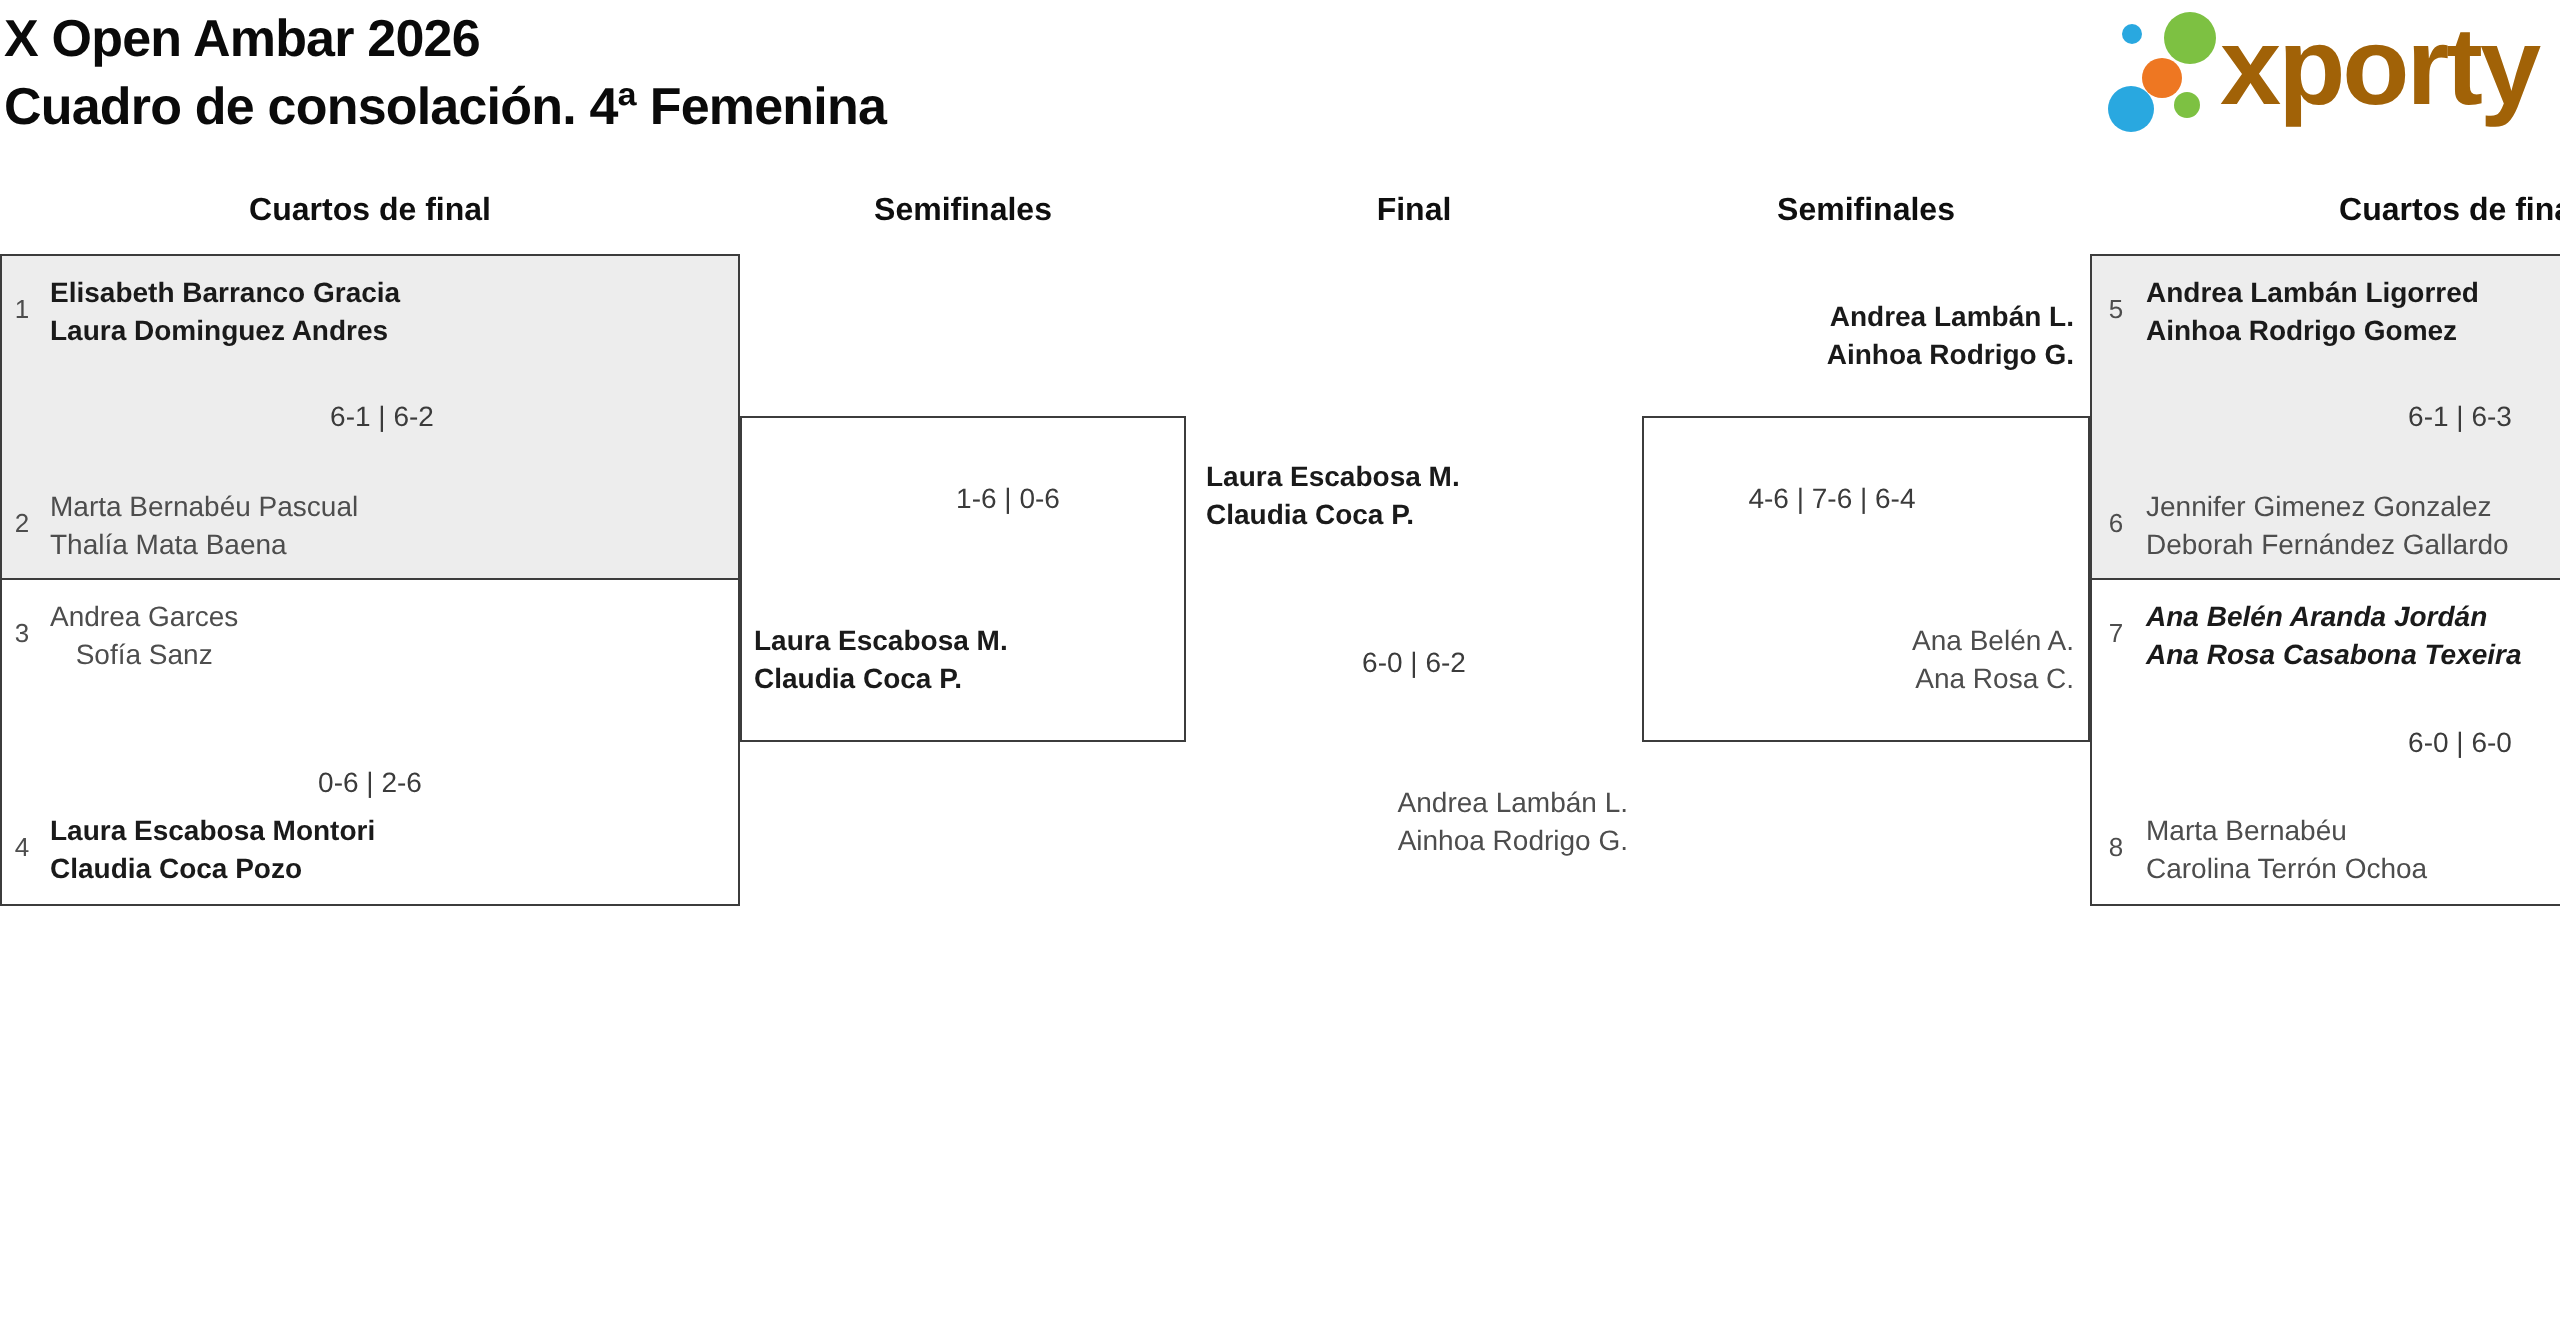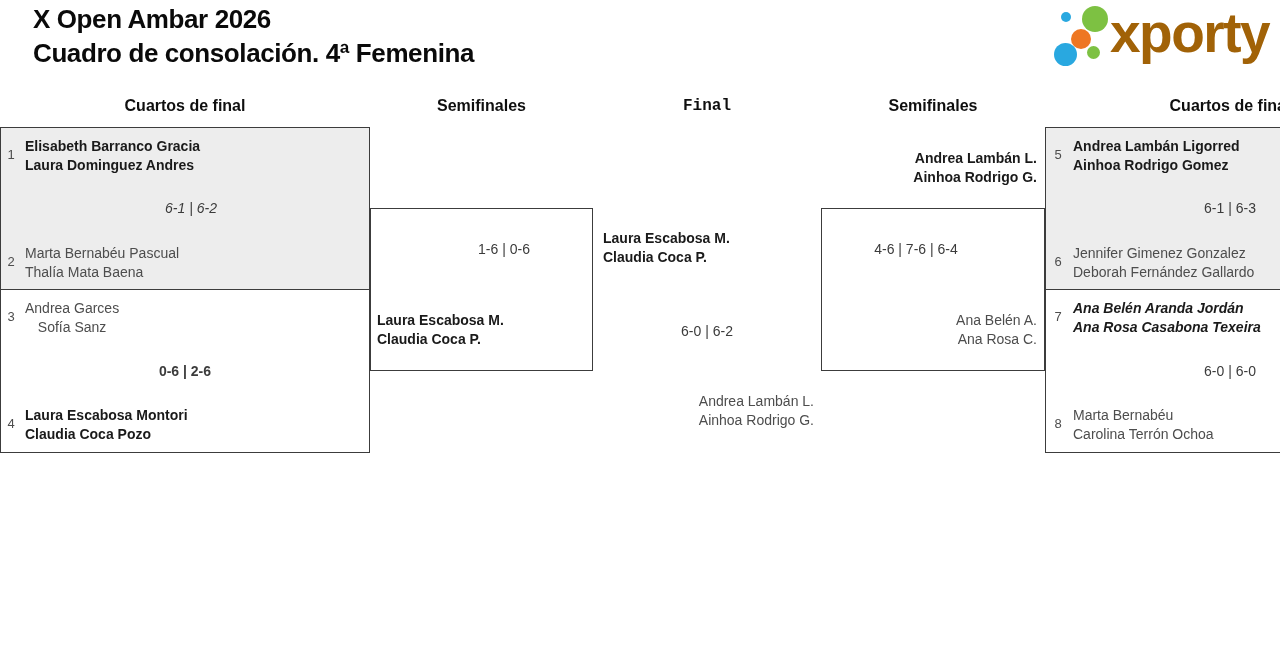--- a/index.html
+++ b/index.html
@@ -16,21 +16,20 @@
     background: #ffffff;
   }
   .abs { position: absolute; }
   .title-line {
     left: 2px;
     font-size: 26px;
     font-weight: 700;
     color: #0a0a0a;
     letter-spacing: -0.4px;
     white-space: nowrap;
-    margin-left: 31px;
   }
   .col-header {
     position: absolute;
     top: 97px;
     font-size: 16px;
     font-weight: 700;
     color: #0f0f0f;
     text-align: center;
     white-space: nowrap;
   }
@@ -92,51 +91,51 @@
     <span class="dot" style="left:13px; top:12px; width:10px; height:10px; background:#29A8E0;"></span>
     <span class="dot" style="left:34px; top:6px;  width:26px; height:26px; background:#7DC142;"></span>
     <span class="dot" style="left:23px; top:29px; width:20px; height:20px; background:#EE7722;"></span>
     <span class="dot" style="left:6px;  top:43px; width:23px; height:23px; background:#29A8E0;"></span>
     <span class="dot" style="left:39px; top:46px; width:13px; height:13px; background:#7DC142;"></span>
     <span id="logo-word" style="color:#a16207;">xporty</span>
   </div>
 
   <div class="col-header" style="left:0;      width:370px;">Cuartos de final</div>
   <div class="col-header" style="left:370px;  width:223px;">Semifinales</div>
-  <div class="col-header" style="left:593px;  width:228px;font-family:Liberation Mono, monospace;">Final</div>
+  <div class="col-header" style="left:593px;  width:228px;">Final</div>
   <div class="col-header" style="left:821px;  width:224px;">Semifinales</div>
   <div class="col-header" style="left:1045px; width:370px;">Cuartos de final</div>
 
   <div class="box grey" style="left:0; top:127px; width:370px; height:163px;"></div>
   <div class="box no-top" style="left:0; top:290px; width:370px; height:163px;"></div>
 
   <div class="box" style="left:370px;  top:208px; width:223px; height:163px;"></div>
   <div class="box" style="left:821px;  top:208px; width:224px; height:163px;"></div>
 
   <div class="box grey" style="left:1045px; top:127px; width:370px; height:163px;"></div>
   <div class="box no-top" style="left:1045px; top:290px; width:370px; height:163px;"></div>
 
   <div class="seed" style="left:2px; top:147px;">1</div>
   <div class="teams win" style="left:25px; top:137px;">
     <span>Elisabeth Barranco Gracia</span>
     <span>Laura Dominguez Andres</span>
   </div>
-  <div class="score" style="left:0; width:382px; top:199px;font-style:italic;">6-1 | 6-2</div>
+  <div class="score" style="left:0; width:382px; top:199px;">6-1 | 6-2</div>
   <div class="seed" style="left:2px; top:254px;">2</div>
   <div class="teams lose" style="left:25px; top:244px;">
     <span>Marta Bernabéu Pascual</span>
     <span>Thalía Mata Baena</span>
   </div>
 
   <div class="seed" style="left:2px; top:309px;">3</div>
   <div class="teams lose" style="left:25px; top:299px;text-align:center;">
     <span>Andrea Garces</span>
     <span>Sofía Sanz</span>
   </div>
-  <div class="score" style="left:0; width:370px; top:362px;font-weight:bold;">0-6 | 2-6</div>
+  <div class="score" style="left:0; width:370px; top:382px;">0-6 | 2-6</div>
   <div class="seed" style="left:2px; top:416px;">4</div>
   <div class="teams win" style="left:25px; top:406px;">
     <span>Laura Escabosa Montori</span>
     <span>Claudia Coca Pozo</span>
   </div>
 
   <div class="score" style="left:370px; width:268px; top:240px;">1-6 | 0-6</div>
   <div class="teams win" style="left:377px; top:311px;">
     <span>Laura Escabosa M.</span>
     <span>Claudia Coca P.</span>

